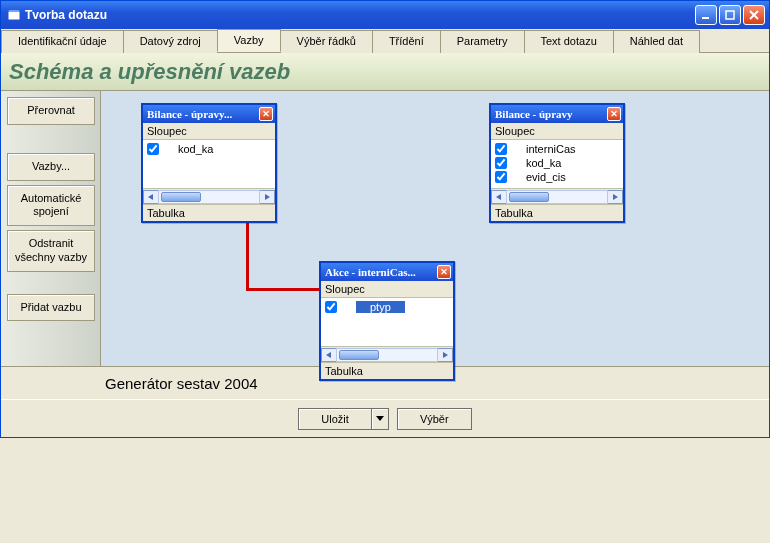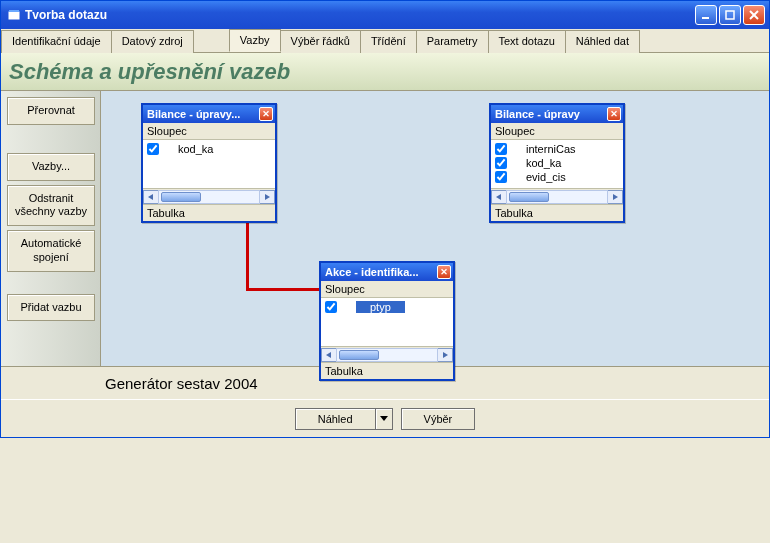--- a/index.html
+++ b/index.html
@@ -18,23 +18,23 @@
   .titlebar .ctrl-btn { width:22px; height:20px; margin-left:2px; border:1px solid #fff; border-radius:3px;
     display:flex; align-items:center; justify-content:center; font-weight:bold; font-family:Arial;
     background:linear-gradient(to bottom,#6ea8ff,#2c5fd7);
     color:#fff; cursor:default;
   }
   .titlebar .ctrl-btn.close { background:linear-gradient(to bottom,#f78d72,#d53f17); }
   .titlebar .ctrl-btn svg { stroke:#fff; }
 
   
   .tabstrip { height:24px; display:flex; background:#ece9d8; border-bottom:1px solid #9e9a80; }
-  .tab { flex:0 0 auto; padding:4px 10px; border:1px solid #9e9a80; border-bottom:none;
+  .tab { flex:0 0 auto; padding:4px 16px; border:1px solid #9e9a80; border-bottom:none;
     background:#ece9d8; margin-right:-1px; position:relative; top:1px; }
-  .tab.active { background:#f4f1e1; border-bottom:1px solid #f4f1e1; top:0; z-index:2;margin-left:36px; }
+  .tab.active { background:#f4f1e1; border-bottom:1px solid #f4f1e1; top:0; z-index:2; }
 
   
   .header-band {
     height:38px; display:flex; align-items:center; padding:0 8px;
     background:linear-gradient(to bottom,#f1f5de 0%,#d2ddba 100%);
     border-bottom:1px solid #9e9a80;
   }
   .header-band .title {
     font-size:22px; font-style:italic; font-weight:bold; color:#4c7d63;
   }
@@ -57,21 +57,21 @@
   .mini {
     position:absolute; width:136px; border:2px solid #0a3fc4; background:#ece9d8;
     box-shadow:1px 1px 0 rgba(0,0,0,.2);
     display:flex; flex-direction:column;
   }
   .mini .mini-title {
     height:18px; background:linear-gradient(to bottom,#3a80f4,#1a4ad0); color:#fff;
     display:flex; align-items:center; padding:0 2px 0 4px; font-weight:bold;
     font-size:11px; white-space:nowrap; overflow:hidden;
   }
-  .mini .mini-title .t { flex:1; overflow:hidden; text-overflow:ellipsis; }
+  .mini .mini-title .t { flex:1; overflow:hidden; text-overflow:ellipsis;font-family:Liberation Serif, serif; }
   .mini .mini-close { width:14px; height:14px; background:linear-gradient(to bottom,#f78d72,#d53f17);
     border:1px solid #fff; color:#fff; font-size:9px; font-weight:bold; display:flex;
     align-items:center; justify-content:center; border-radius:2px; }
   .mini .sloupec { padding:2px 4px; border-bottom:1px solid #c0bfa8; }
   .mini .cols { background:#fff; padding:2px 2px; min-height:48px; }
   .mini .col { display:flex; align-items:center; gap:19px; padding:1px 2px; }
   .mini .col input[type=checkbox]{ width:12px; height:12px; margin:0; }
   .mini .col .colname.sel { background:#3167c9; color:#fff; padding:0 14px; }
   .mini .hscroll { height:16px; display:flex; align-items:center; background:#ece9d8; border-top:1px solid #c0bfa8; }
   .mini .scrbtn { width:16px; height:14px; background:#e8eefb; border:1px solid #7f99c8; display:flex;align-items:center;justify-content:center;}
@@ -141,22 +141,22 @@
   <div class="header-band">
     <span class="title">Schéma a upřesnění vazeb</span>
   </div>
 
   <div class="main">
 
     <div class="sidepanel">
       <div class="side-btn">Přerovnat</div>
       <div style="height:20px"></div>
       <div class="side-btn">Vazby...</div>
+      <div class="side-btn">Automatické spojení</div>
       <div class="side-btn">Odstranit všechny vazby</div>
-      <div class="side-btn">Automatické spojení</div>
       <div style="height:14px"></div>
       <div class="side-btn">Přidat vazbu</div>
     </div>
 
     <div class="canvas">
 
       <div class="link v" style="left:145px; top:128px; height:72px;"></div>
       <div class="link h" style="left:145px; top:197px; width:79px;"></div>
 
       <div class="mini" style="left:40px; top:12px;">
@@ -222,21 +222,21 @@
               <svg width="6" height="6" viewBox="0 0 6 6">
                 <polygon points="1,0 1,6 6,3" fill="#4a6db0"></polygon>
               </svg>
             </div>
         </div>
         <div class="tabulka">Tabulka</div>
       </div>
 
       <div class="mini" style="left:218px; top:170px;">
         <div class="mini-title">
-          <span class="t">Akce - identifika...</span>
+          <span class="t">Akce - interniCas...</span>
           <span class="mini-close">✕</span>
         </div>
         <div class="sloupec">Sloupec</div>
         <div class="cols">
           <div class="col">
             <input type="checkbox" checked="" style="">
             <span class="colname sel">ptyp</span>
           </div>
         </div>
         <div class="hscroll">
@@ -260,21 +260,21 @@
     </div>
   </div>
 
   <div class="status">
     <span style="width:100px;"></span>
     <span>Generátor sestav 2004</span>
   </div>
 
   <div class="btnbar">
     <div style="display:flex;">
-      <div class="btn underline-first" style="border-right:none;">Náhled</div>
+      <div class="btn underline-first" style="border-right:none;">Uložit</div>
       <div class="combo-arrow">
         <svg width="8" height="6" viewBox="0 0 8 6">
             <polygon points="0,0 8,0 4,5" fill="#000"></polygon>
           </svg>
       </div>
     </div>
     <div class="btn underline-first">Výběr</div>
   </div>
 
 </div>

